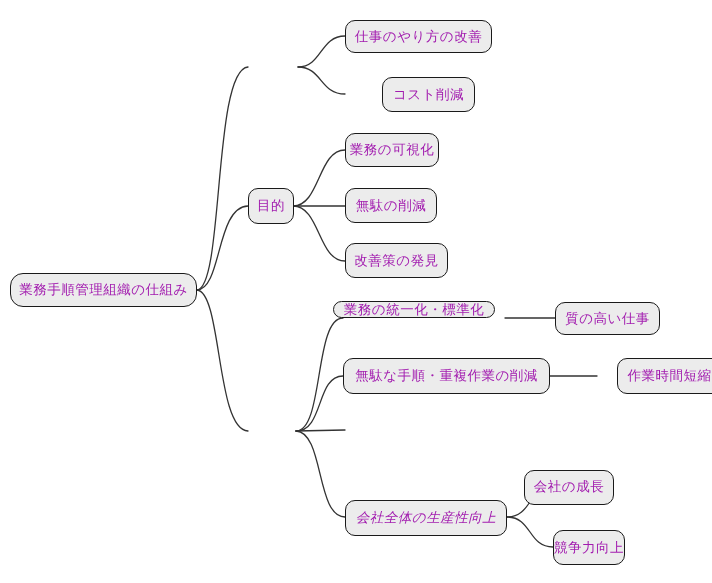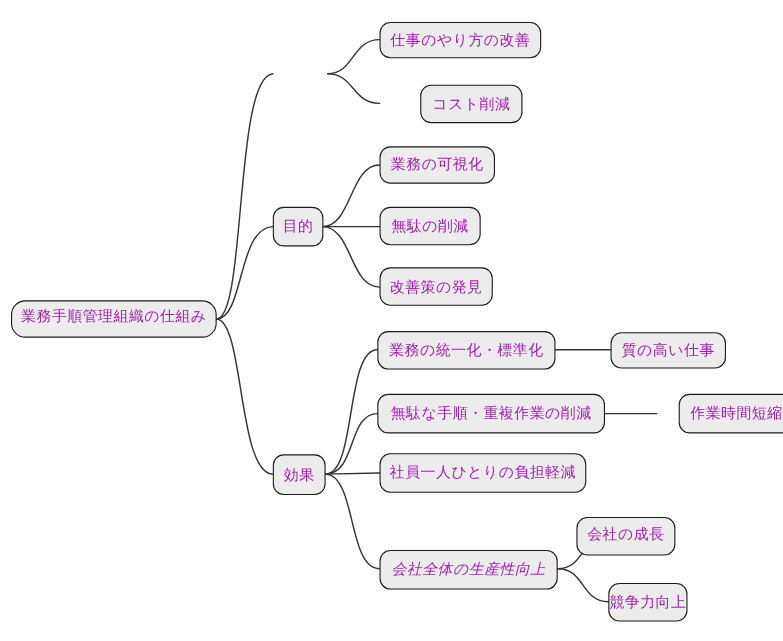--- a/index.html
+++ b/index.html
@@ -61,33 +61,31 @@
     <path d="M 296 431 C 324 431, 314 318, 343 318"></path>
     <path d="M 296 431 C 324 431, 316 376, 343 376"></path>
     <path d="M 296 431 L 345 430"></path>
     <path d="M 296 431 C 324 432, 316 517, 345 517"></path>
     <path d="M 505 318 L 555 318"></path>
     <path d="M 550 376 L 597 376"></path>
     <path d="M 507 517 C 532 517, 528 487, 553 487"></path>
     <path d="M 507 517 C 532 517, 528 547, 553 547"></path>
   </svg>
 
-  <div class="node" style="left:10px;  top:273px; width:187px; height:34px; border-radius:13px;font-family:Liberation Mono, monospace;">業務手順管理組織の仕組み</div>
+  <div class="node" style="left:10px;  top:273px; width:187px; height:34px; border-radius:13px;">業務手順管理組織の仕組み</div>
 
   <div class="node" style="left:345px; top:20px;  width:147px; height:33px;">仕事のやり方の改善</div>
   <div class="node" style="left:346px; top:77px;  width:93px;  height:35px;margin-left:36px;">コスト削減</div>
 
   <div class="node" style="left:248px; top:188px; width:46px;  height:36px;">目的</div>
-  <div class="node" style="left:345px; top:133px; width:105px; height:34px;">業務の可視化</div>
+  <div class="node" style="left:345px; top:133px; width:94px; height:34px;">業務の可視化</div>
   <div class="node" style="left:345px; top:188px; width:92px;  height:35px;">無駄の削減</div>
   <div class="node" style="left:345px; top:243px; width:103px; height:35px;">改善策の発見</div>
 
-  <div class="node" style="left:248px; top:413px; width:48px;  height:37px;">効果</div>
-  <div class="node" style="left:343px; top:301px; width:162px; height:35px;">業務の統一化・標準化</div>
+  <div class="node" style="left:333px; top:301px; width:162px; height:17px;">業務の統一化・標準化</div>
   <div class="node" style="left:555px; top:302px; width:105px; height:33px;">質の高い仕事</div>
   <div class="node" style="left:343px; top:358px; width:207px; height:36px;">無駄な手順・重複作業の削減</div>
   <div class="node" style="left:597px; top:358px; width:105px; height:36px;margin-left:20px;">作業時間短縮</div>
-  <div class="node" style="left:345px; top:412px; width:188px; height:36px;">社員一人ひとりの負担軽減</div>
   <div class="node" style="left:345px; top:500px; width:162px; height:36px;font-style:italic;">会社全体の生産性向上</div>
   <div class="node" style="left:524px; top:470px; width:90px;  height:35px;font-family:Liberation Mono, monospace;">会社の成長</div>
   <div class="node" style="left:553px; top:530px; width:72px;  height:35px;">競争力向上</div>
 
 </div>
 
 </body></html>

